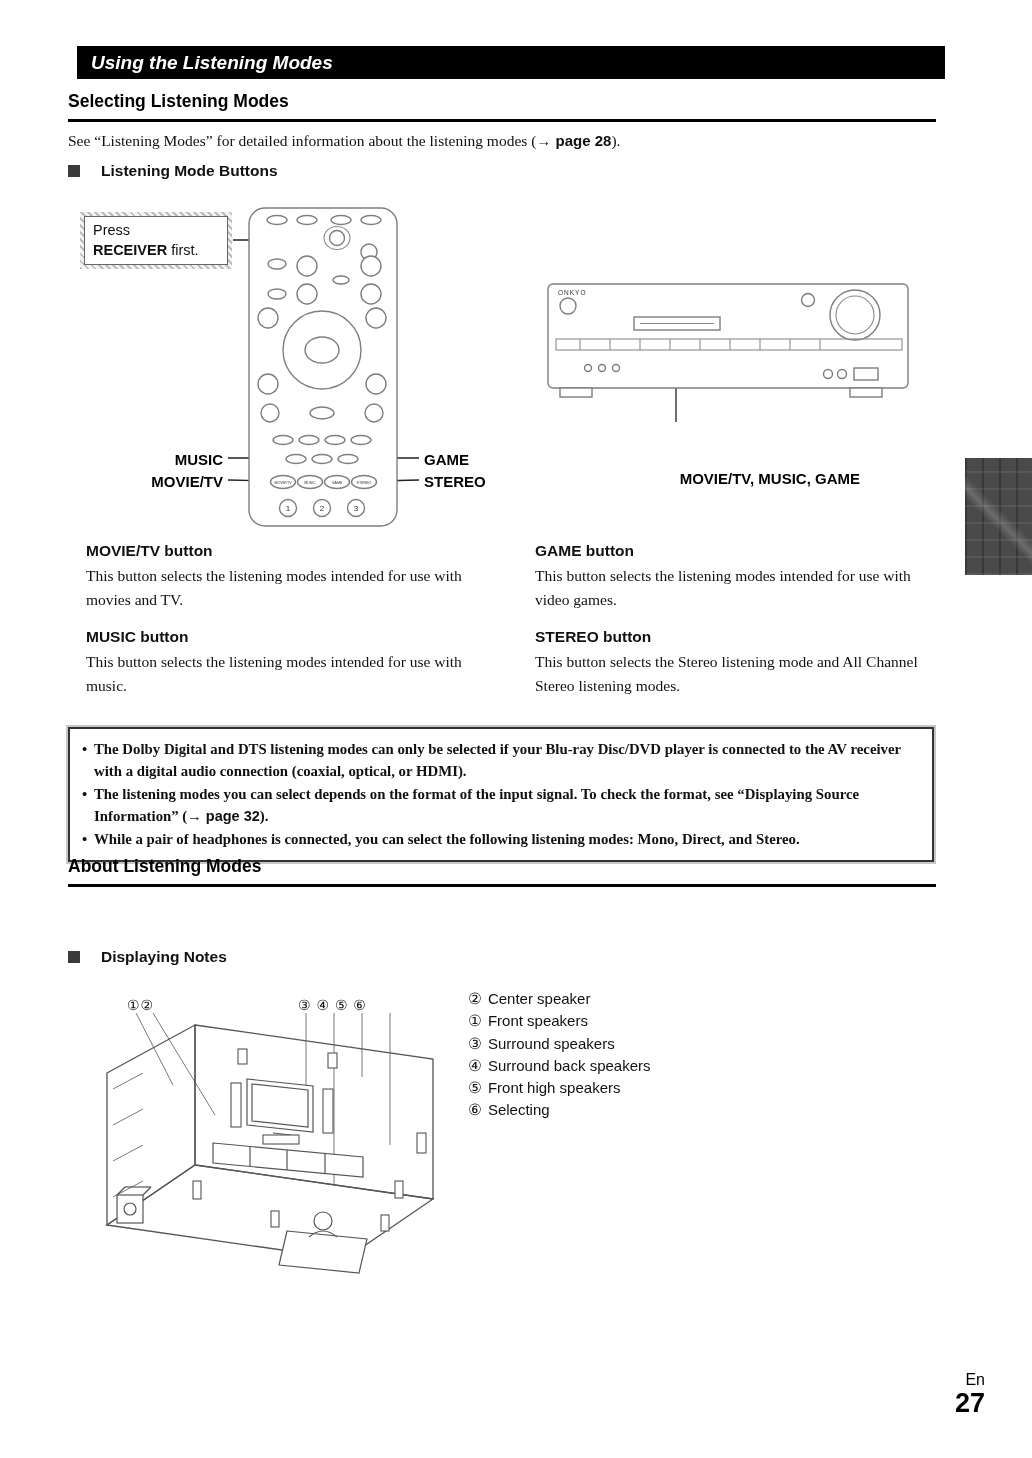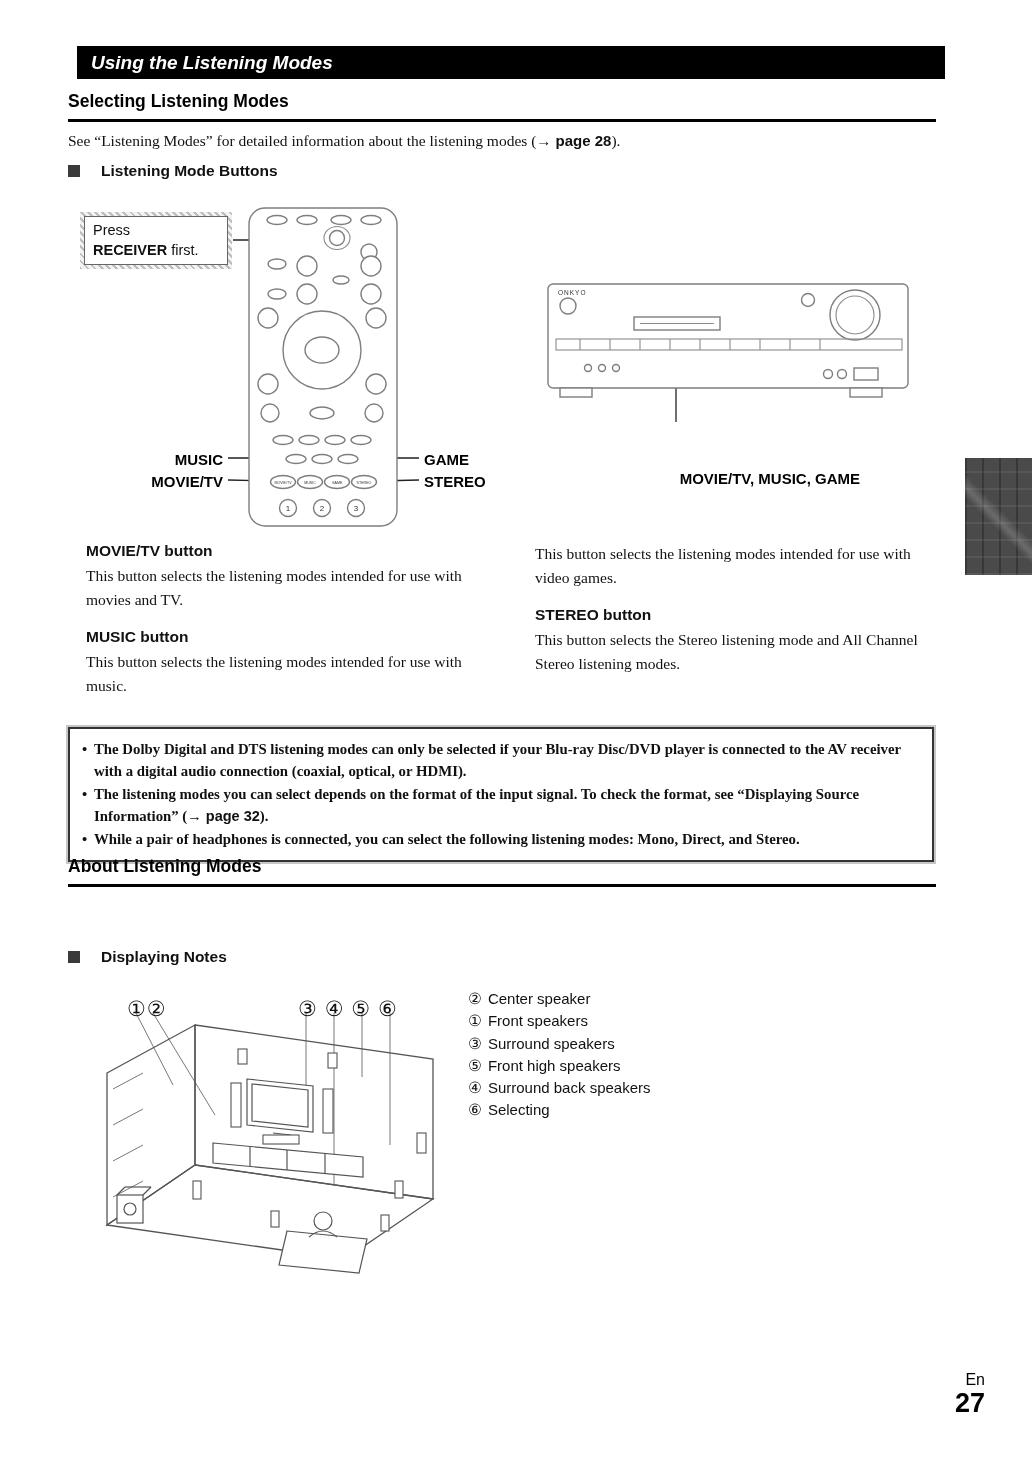--- a/index.html
+++ b/index.html
@@ -50,21 +50,21 @@
   .notebox li{
     position:relative;padding-left:14px;
     font-weight:bold;font-size:14.8px;line-height:1.5;color:#111;
   }
   .notebox li::before{content:"•";position:absolute;left:2px;top:0;}
   .notebox .b-sans{font-size:14.5px;}
   .legend{left:468px;top:988px;width:320px;}
   .legend ul{margin:0;padding:0;list-style:none;}
   .legend li{font-family:"Liberation Sans",sans-serif;font-size:15px;line-height:22.3px;color:#111;}
   .legend .num{margin-right:6px;font-size:15.5px;}
-  .callout-nums{font-family:"Liberation Sans",sans-serif;font-size:21px;letter-spacing:1px;color:#111;}
+  .callout-nums{font-family:"Liberation Sans",sans-serif;font-size:14px;letter-spacing:1px;color:#111;}
   .footer{right:47px;top:1370px;text-align:right;font-family:"Liberation Sans",sans-serif;color:#000;}
   .footer .lang{font-size:16px;line-height:1.2;}
   .footer .pnum{font-size:27px;font-weight:bold;line-height:1.1;}
   .artifact{
     left:965px;top:458px;width:67px;height:117px;background:#4a4a4a;
     background-image:
       linear-gradient(45deg,transparent 42%,rgba(255,255,255,.18) 48%,transparent 55%),
       repeating-linear-gradient(0deg,rgba(255,255,255,.07) 0 2px,transparent 2px 17px),
       repeating-linear-gradient(90deg,rgba(0,0,0,.25) 0 2px,transparent 2px 17px);
   }
@@ -214,20 +214,21 @@
   </div>
 
   <div class="abs cols">
     <div class="col col-l">
       <p class="desc-title">MOVIE/TV button</p>
       <p class="desc-body">This button selects the listening modes intended for use with movies and TV.</p>
       <p class="desc-title">MUSIC button</p>
       <p class="desc-body">This button selects the listening modes intended for use with music.</p>
     </div>
     <div class="col col-r">
+      <p class="desc-title">GAME button</p>
       <p class="desc-body">This button selects the listening modes intended for use with video games.</p>
       <p class="desc-title">STEREO button</p>
       <p class="desc-body">This button selects the Stereo listening mode and All Channel Stereo listening modes.</p>
     </div>
   </div>
 
   <div class="abs notebox">
     <ul>
       <li><span>The Dolby Digital and DTS listening modes can only be selected if your Blu-ray Disc/DVD player is connected to the AV receiver with a digital audio connection (coaxial, optical, or HDMI).</span><span class="b-sans"></span><span></span></li>
       <li><span>The listening modes you can select depends on the format of the input signal. To check the format, see “Displaying Source Information” (</span><span class="b-sans">→ page 32</span><span>).</span></li>
@@ -301,22 +302,22 @@
   </svg>
 
   <div class="abs callout-nums" style="left:127px;top:997px;">①②</div>
   <div class="abs callout-nums" style="left:298px;top:997px;">③ ④ ⑤ ⑥</div>
 
   <div class="abs legend">
     <ul>
       <li><span class="num">②</span><span>Center speaker</span></li>
       <li><span class="num">①</span><span>Front speakers</span></li>
       <li><span class="num">③</span><span>Surround speakers</span></li>
+      <li><span class="num">④</span><span>Surround back speakers</span></li>
       <li><span class="num">⑤</span><span>Front high speakers</span></li>
-      <li><span class="num">④</span><span>Surround back speakers</span></li>
       <li><span class="num">⑥</span><span>Selecting</span></li>
     </ul>
   </div>
 
   <div class="abs artifact"></div>
 
   <div class="abs footer">
     <div class="lang">En</div>
     <div class="pnum">27</div>
   </div>

